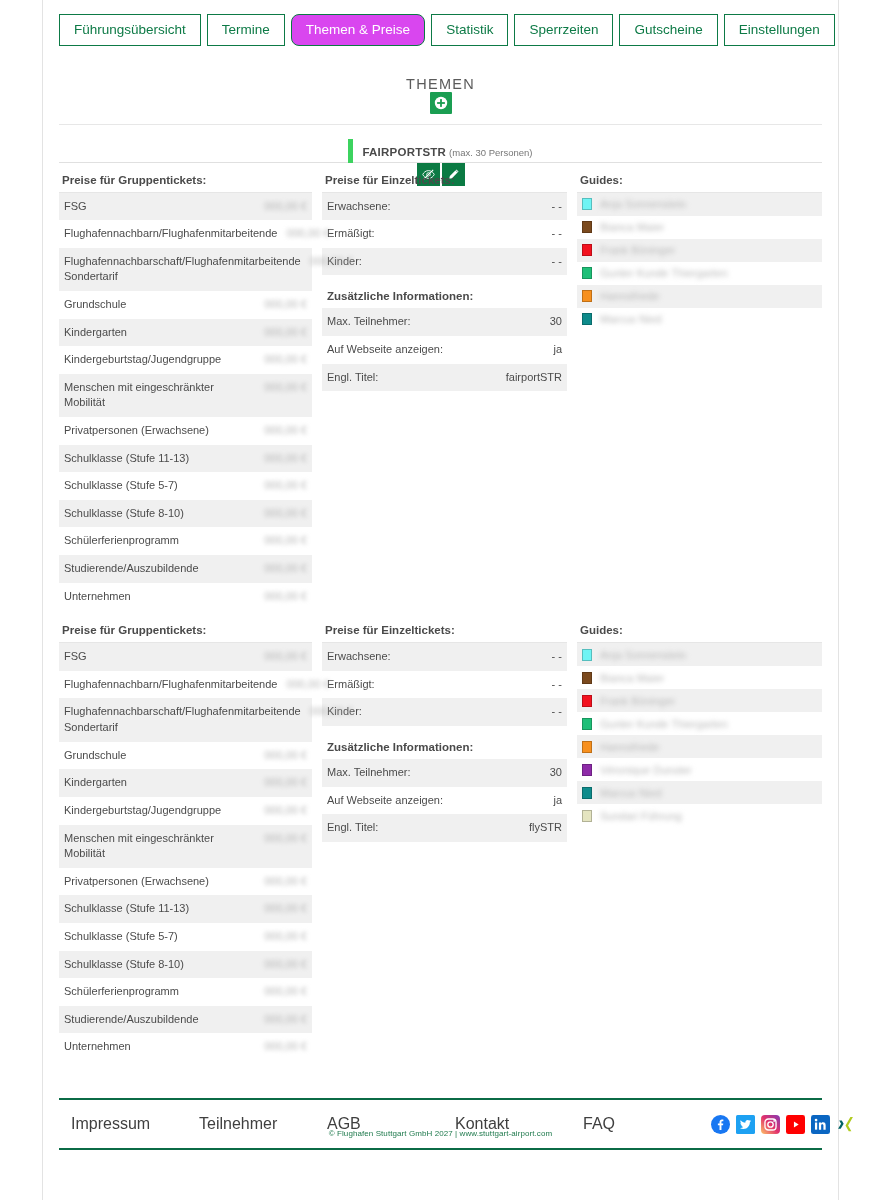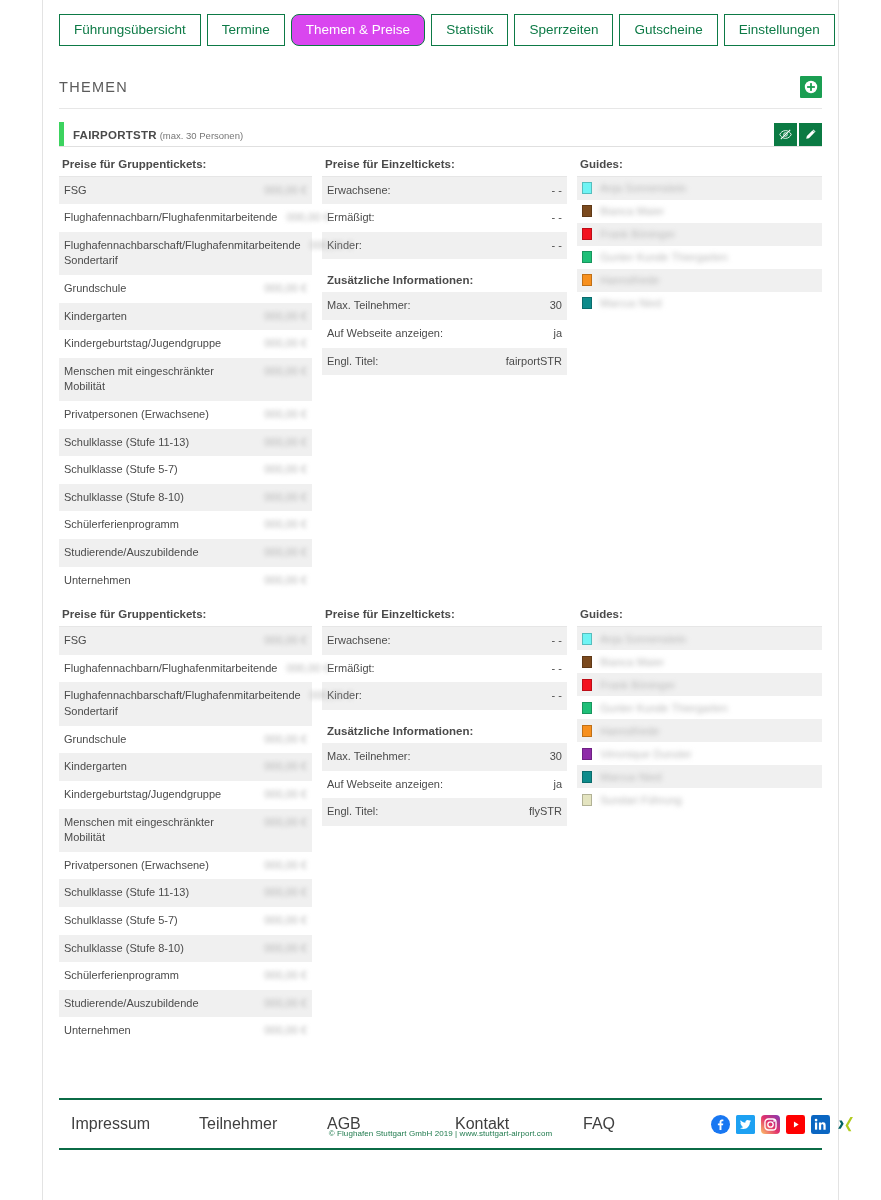--- a/index.html
+++ b/index.html
@@ -83,20 +83,21 @@
   }
 
   
   .section-head {
     margin: 30px 16px 0 16px;
     display: flex;
     align-items: center;
     justify-content: space-between;
     padding-bottom: 10px;
     border-bottom: 1px solid #e7e7e7;
+    flex-direction: column;
   }
   .section-title {
     font-size: 14.5px;
     letter-spacing: 0.09em;
     color: #5b5b5b;
   }
   .add-btn {
     width: 22px; height: 22px;
     background: #1a9e52;
     display: flex; align-items: center; justify-content: center;
@@ -108,20 +109,21 @@
   
   .theme {
     margin: 14px 16px 0 16px;
   }
   .theme-head {
     display: flex;
     align-items: center;
     justify-content: space-between;
     border-bottom: 1px solid #e0e0e0;
     height: 24px;
+    flex-direction: column;
   }
   .theme-head-left {
     display: flex; align-items: center; gap: 9px;
   }
   .accent {
     width: 5px; height: 24px; display: block;
   }
   .theme-name {
     font-size: 11.5px;
     font-weight: bold;
@@ -590,17 +592,17 @@
               </svg>
             </span>
             <span style="display: block; line-height: 0;">
               <svg class="soc" viewBox="0 0 24 24">
                 <path d="M4 7h3.3l2.4 4.1-3.8 6.4H2.6l3.8-6.4z" fill="#026466"></path>
                 <path d="M21.4 2.5h-3.2L12 13.4l4.1 7.1h3.3l-4.1-7.1z" fill="#b0cb1f"></path>
               </svg>
             </span>
           </div>
       </div>
-      <div class="copyright">© Flughafen Stuttgart GmbH 2019 |  www.stuttgart-airport.com</div>
+      <div class="copyright">© Flughafen Stuttgart GmbH 2027 |  www.stuttgart-airport.com</div>
     </div>
 
   </div>
 </div>
 
 </body></html>

